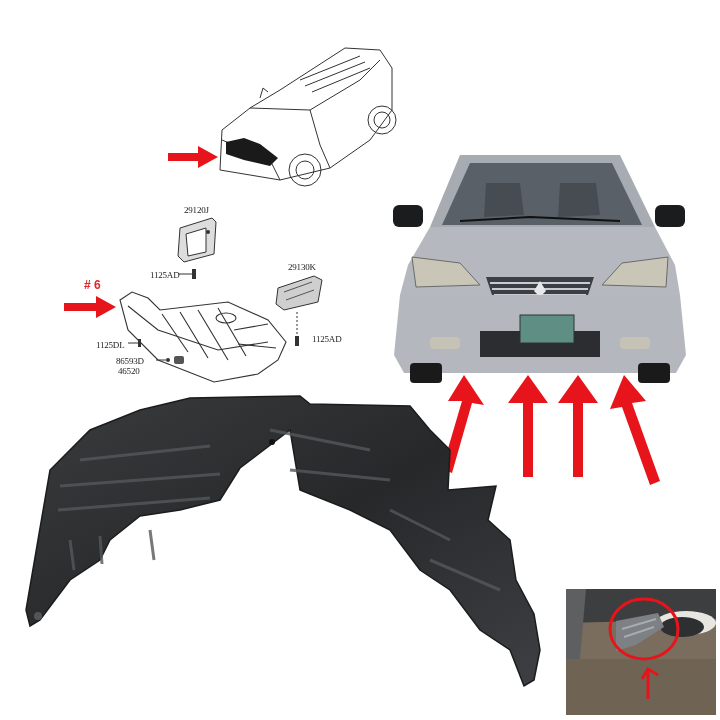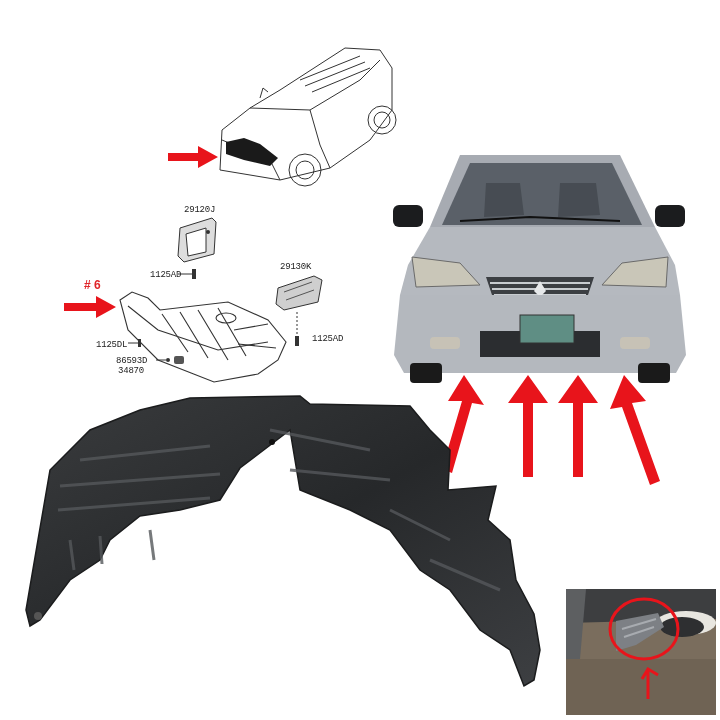--- a/index.html
+++ b/index.html
@@ -1,18 +1,18 @@
 <!DOCTYPE html>
 <html><head>
 <meta charset="utf-8">
 <style>
   html,body{margin:0;padding:0;background:#ffffff;}
   body{width:720px;height:720px;position:relative;overflow:hidden;font-family:"Liberation Sans",sans-serif;}
   .abs{position:absolute;}
-  .lbl{position:absolute;font-size:9px;color:#222;font-family:Liberation Mono, monospace;letter-spacing:-0.2px;white-space:nowrap;}
+  .lbl{position:absolute;font-size:9px;color:#222;font-family:Liberation Serif, serif;letter-spacing:-0.2px;white-space:nowrap;}
   .red-lbl{position:absolute;font-size:12px;font-weight:bold;color:#e0262a;}
   .inset{position:absolute;left:566px;top:589px;width:150px;height:126px;background:#6b5f52;overflow:hidden;}
 </style>
 </head>
 <body>
 
 <svg class="abs" style="left:160px;top:20px" width="240" height="180" viewBox="0 0 240 180">
   <g fill="none" stroke="#333" stroke-width="1">
     <path d="M60 150 L62 110 L90 88 L120 70 L185 28 L220 30 L232 48 L232 90 L210 120 L170 148 L120 160 Z"></path>
     <path d="M90 88 L150 90 L200 60 L220 40"></path>
@@ -36,21 +36,21 @@
   <path d="M4 14 L36 4 L40 8 L38 40 L8 48 L2 42 Z" fill="#ddd" stroke="#333" stroke-width="1"></path>
   <path d="M10 20 L30 14 L30 38 L12 42 Z" fill="#fff" stroke="#333" stroke-width="1"></path>
   <circle cx="32" cy="18" r="2" fill="#333"></circle>
 </svg>
 <span class="lbl" style="left:150px;top:270px">1125AD</span>
 <svg class="abs" style="left:178px;top:268px" width="20" height="12" viewBox="0 0 20 12">
     <path d="M0 6 L14 6" stroke="#333"></path>
     <rect x="14" y="1" width="4" height="10" fill="#333"></rect>
   </svg>
 
-<span class="lbl" style="left:280px;top:262px">29130K</span>
+<span class="lbl" style="left:288px;top:262px">29130K</span>
 <svg class="abs" style="left:274px;top:272px" width="50" height="40" viewBox="0 0 50 40">
   <path d="M4 16 L40 4 L48 8 L44 30 L10 38 L2 32 Z" fill="#cfcfcf" stroke="#333" stroke-width="1"></path>
   <path d="M10 20 L38 10 M12 28 L40 18" stroke="#555"></path>
 </svg>
 <svg class="abs" style="left:294px;top:312px" width="6" height="36" viewBox="0 0 6 36">
     <path d="M3 0 L3 24" stroke="#333" stroke-dasharray="2 2"></path>
     <rect x="1" y="24" width="4" height="10" fill="#333"></rect>
   </svg>
 <span class="lbl" style="left:312px;top:334px">1125AD</span>
 
@@ -67,21 +67,21 @@
     <path d="M116 40 L150 34 M120 54 L158 58"></path>
     <ellipse cx="108" cy="28" rx="10" ry="5"></ellipse>
   </g>
 </svg>
 <span class="lbl" style="left:96px;top:340px">1125DL</span>
 <svg class="abs" style="left:128px;top:338px" width="14" height="10" viewBox="0 0 14 10">
     <path d="M0 5 L10 5" stroke="#333"></path>
     <rect x="10" y="1" width="3" height="8" fill="#333"></rect>
   </svg>
 <span class="lbl" style="left:116px;top:356px">86593D</span>
-<span class="lbl" style="left:118px;top:366px">34870</span>
+<span class="lbl" style="left:118px;top:366px">46520</span>
 <svg class="abs" style="left:156px;top:354px" width="30" height="14" viewBox="0 0 30 14">
     <path d="M0 6 L10 6" stroke="#333"></path>
     <circle cx="12" cy="6" r="2" fill="#333"></circle>
     <rect x="18" y="2" width="10" height="8" rx="2" fill="#555"></rect>
   </svg>
 
 <svg class="abs" style="left:390px;top:145px" width="300" height="240" viewBox="0 0 300 240">
 
   <path d="M70 10 L230 10 L265 82 L40 82 Z" fill="#a7abb2"></path>
   <path d="M80 18 L222 18 L252 80 L52 80 Z" fill="#5a6068"></path>

